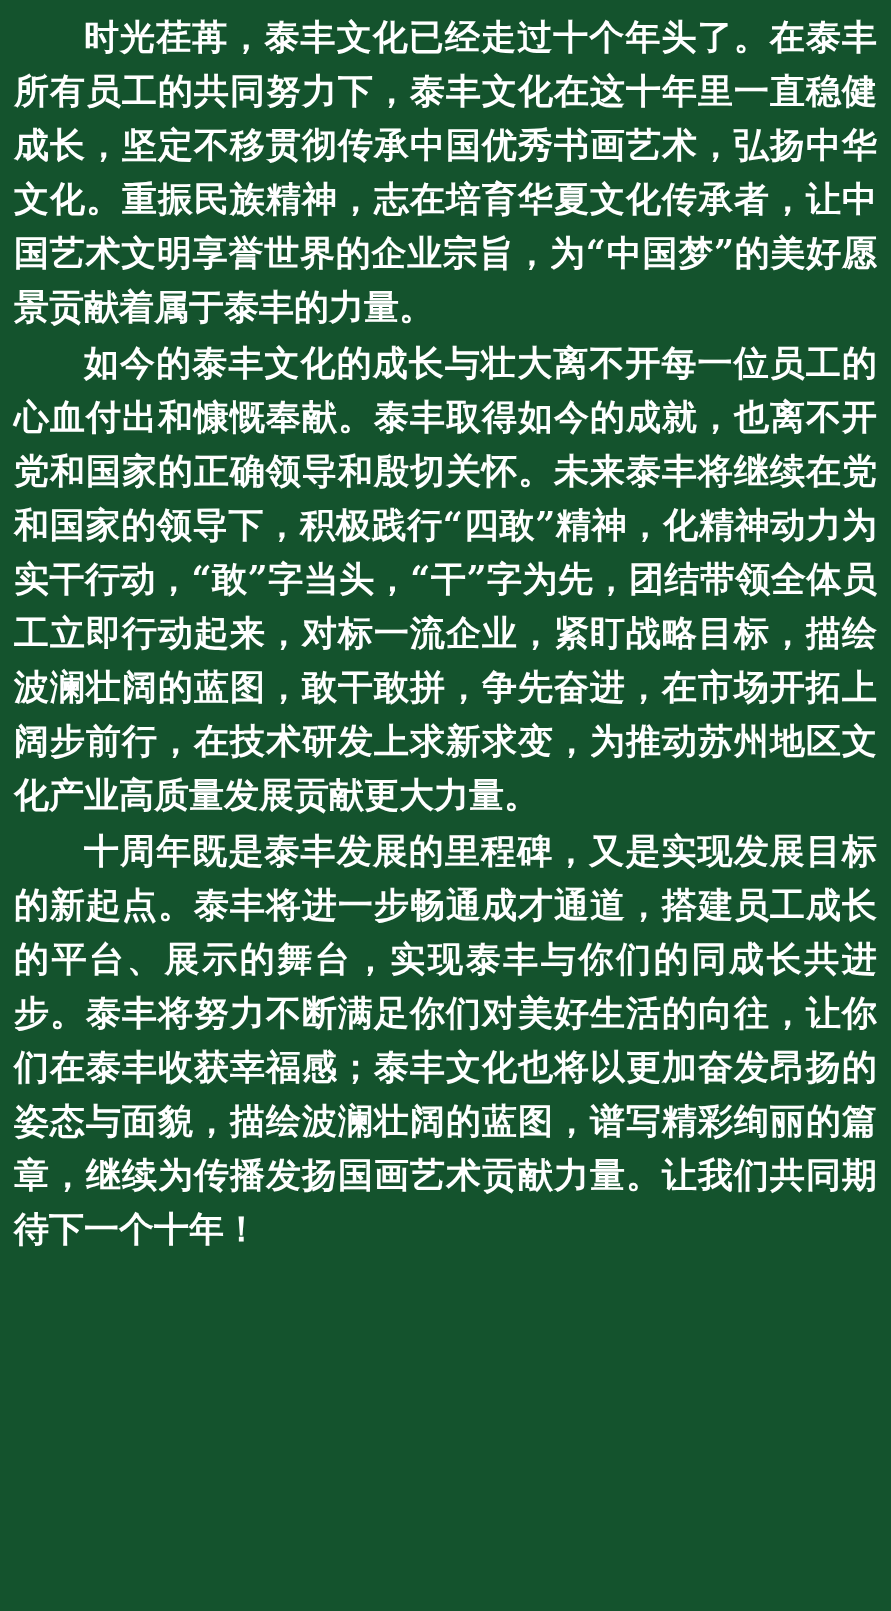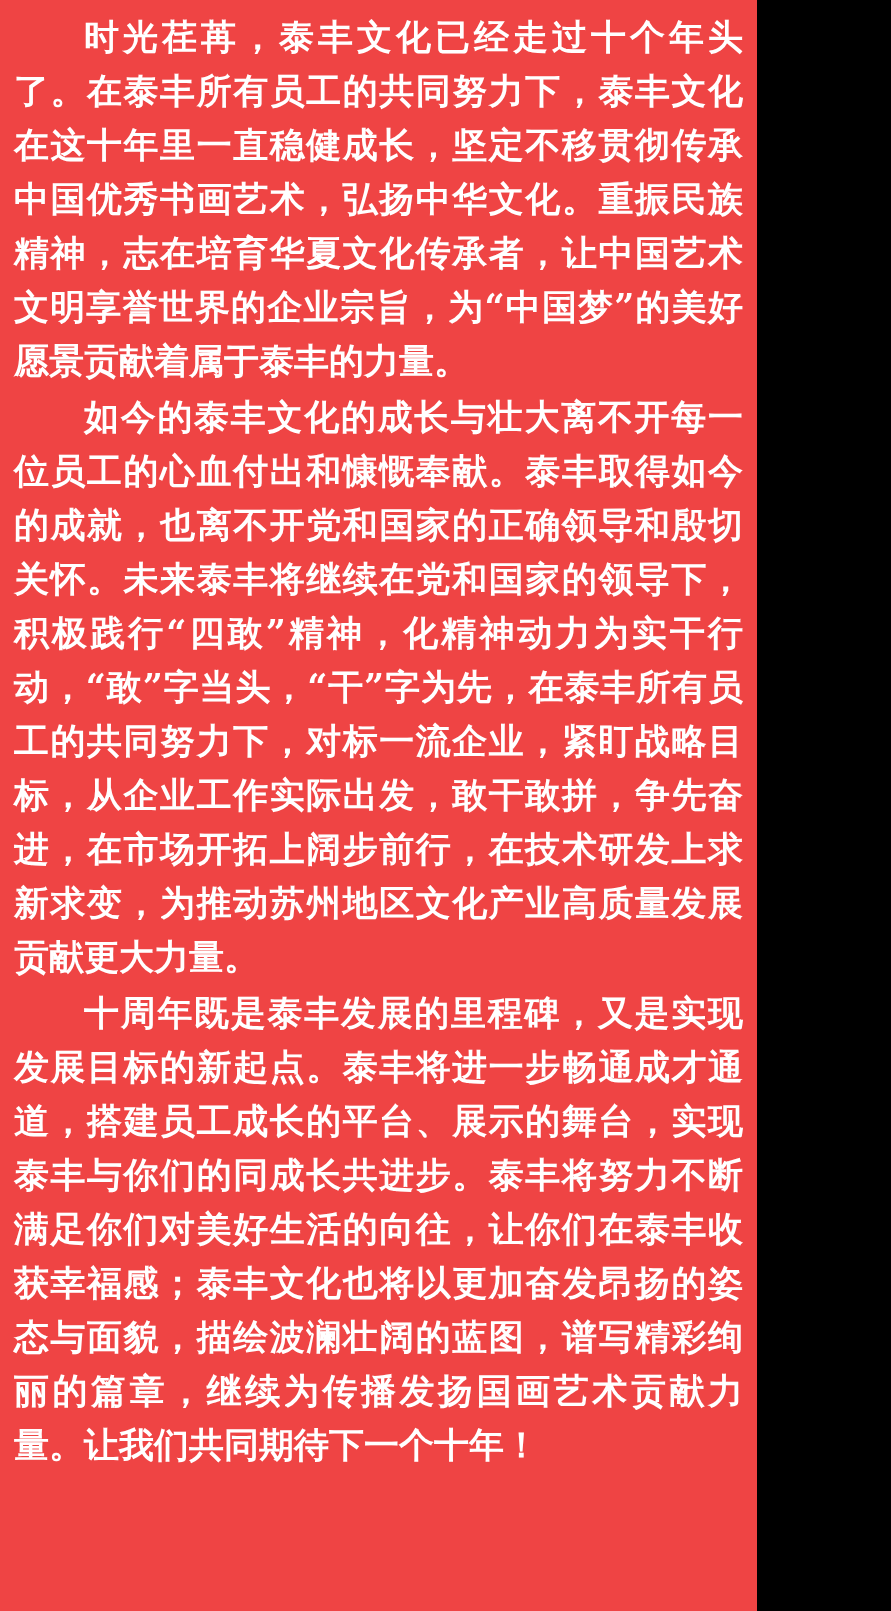--- a/index.html
+++ b/index.html
@@ -7,23 +7,23 @@
     padding: 0;
     background: #000000;
   }
   body {
     width: 891px;
     height: 1611px;
     overflow: hidden;
     font-family: "DejaVu Serif", "Liberation Serif", serif;
   }
   .page {
-    width: 757px;
+    width: 891px;
     height: 1611px;
-    background: #ef4444;
+    background: #14532d;
     color: #ffffff;
     box-sizing: border-box;
     padding: 10px 14px 0 14px;
   }
   .article {
     display: block;
   }
   .para {
     margin: 0 0 2px 0;
     padding: 0;
@@ -37,16 +37,16 @@
     letter-spacing: 0px;
     word-break: break-all;
   }
 </style>
 </head>
 <body>
 
 <div class="page">
   <div class="article">
     <p class="para">时光荏苒，泰丰文化已经走过十个年头了。在泰丰所有员工的共同努力下，泰丰文化在这十年里一直稳健成长，坚定不移贯彻传承中国优秀书画艺术，弘扬中华文化。重振民族精神，志在培育华夏文化传承者，让中国艺术文明享誉世界的企业宗旨，为“中国梦”的美好愿景贡献着属于泰丰的力量。</p>
-    <p class="para">如今的泰丰文化的成长与壮大离不开每一位员工的心血付出和慷慨奉献。泰丰取得如今的成就，也离不开党和国家的正确领导和殷切关怀。未来泰丰将继续在党和国家的领导下，积极践行“四敢”精神，化精神动力为实干行动，“敢”字当头，“干”字为先，在泰丰所有员工的共同努力下，对标一流企业，紧盯战略目标，从企业工作实际出发，敢干敢拼，争先奋进，在市场开拓上阔步前行，在技术研发上求新求变，为推动苏州地区文化产业高质量发展贡献更大力量。</p>
+    <p class="para">如今的泰丰文化的成长与壮大离不开每一位员工的心血付出和慷慨奉献。泰丰取得如今的成就，也离不开党和国家的正确领导和殷切关怀。未来泰丰将继续在党和国家的领导下，积极践行“四敢”精神，化精神动力为实干行动，“敢”字当头，“干”字为先，团结带领全体员工立即行动起来，对标一流企业，紧盯战略目标，描绘波澜壮阔的蓝图，敢干敢拼，争先奋进，在市场开拓上阔步前行，在技术研发上求新求变，为推动苏州地区文化产业高质量发展贡献更大力量。</p>
     <p class="para">十周年既是泰丰发展的里程碑，又是实现发展目标的新起点。泰丰将进一步畅通成才通道，搭建员工成长的平台、展示的舞台，实现泰丰与你们的同成长共进步。泰丰将努力不断满足你们对美好生活的向往，让你们在泰丰收获幸福感；泰丰文化也将以更加奋发昂扬的姿态与面貌，描绘波澜壮阔的蓝图，谱写精彩绚丽的篇章，继续为传播发扬国画艺术贡献力量。让我们共同期待下一个十年！</p>
   </div>
 </div>
 
 </body></html>

